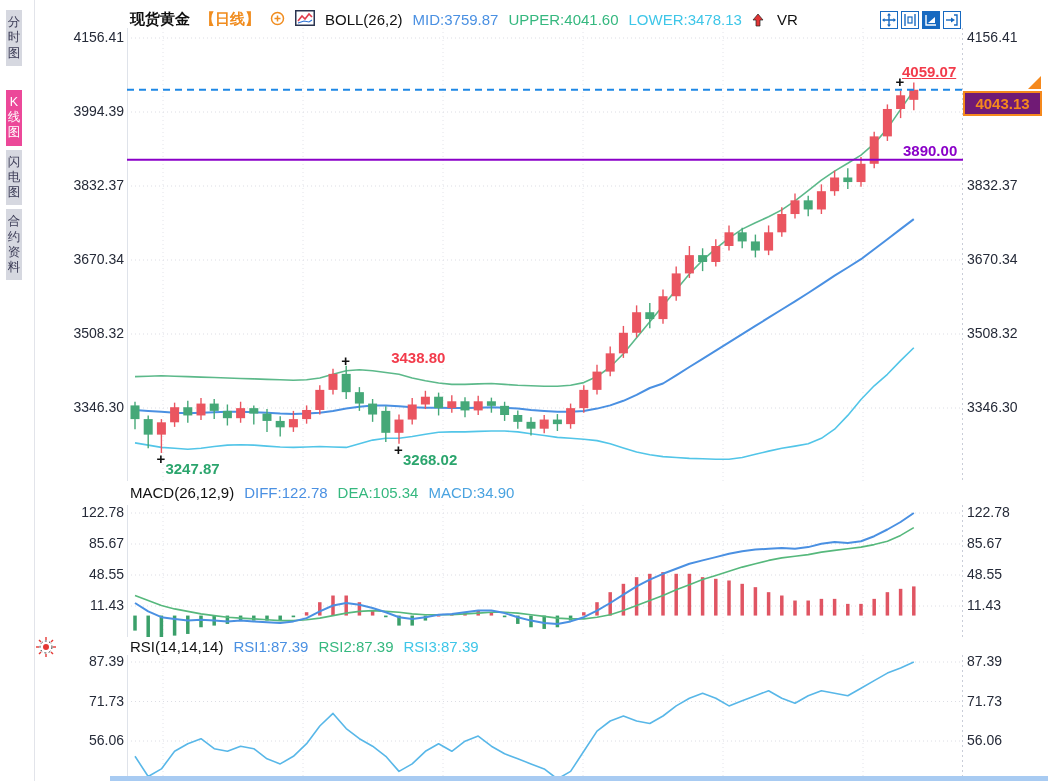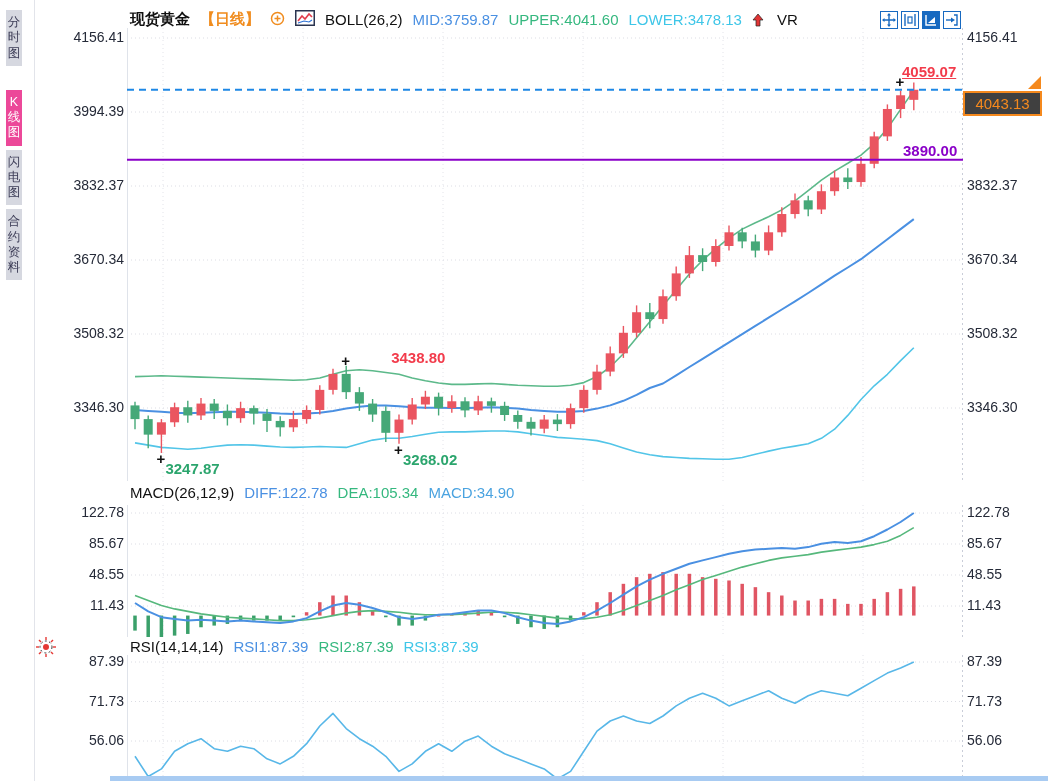--- a/index.html
+++ b/index.html
@@ -25,21 +25,21 @@
   
   .ax{position:absolute;font-size:14px;color:#252a38;}
   .ax.l{left:36px;width:88px;text-align:right;}
   .ax.r{left:967px;width:80px;text-align:left;}
   
   svg.panel{position:absolute;left:127px;display:block;}
   
   .ann{position:absolute;font-weight:bold;font-size:15px;white-space:nowrap;}
   .ann.red{color:#f23b4b;text-decoration:underline;} .ann.purple{color:#8a00c8;}
   .price-box{position:absolute;left:963px;top:90px;width:75px;height:21px;border:2px solid #f5891d;
-             background:#404040;color:#f5891d;font-weight:normal;font-size:15px;display:flex;
+             background:#701a75;color:#f5891d;font-weight:bold;font-size:15px;display:flex;
              align-items:center;justify-content:center;z-index:3;}
   .orange-pointer{position:absolute;left:1028px;top:76px;width:0;height:0;
                   border-bottom:13px solid #f5891d;border-left:13px solid transparent;z-index:4;}
   .cross{position:absolute;font-size:15px;font-weight:bold;color:#111;line-height:10px;}
   .scrollbar{position:absolute;left:110px;top:776px;width:938px;height:5px;background:#a8cbf2;cursor:pointer;}
   .sun{position:absolute;left:36px;top:637px;cursor:pointer;}
 </style>
 </head>
 <body>
 

